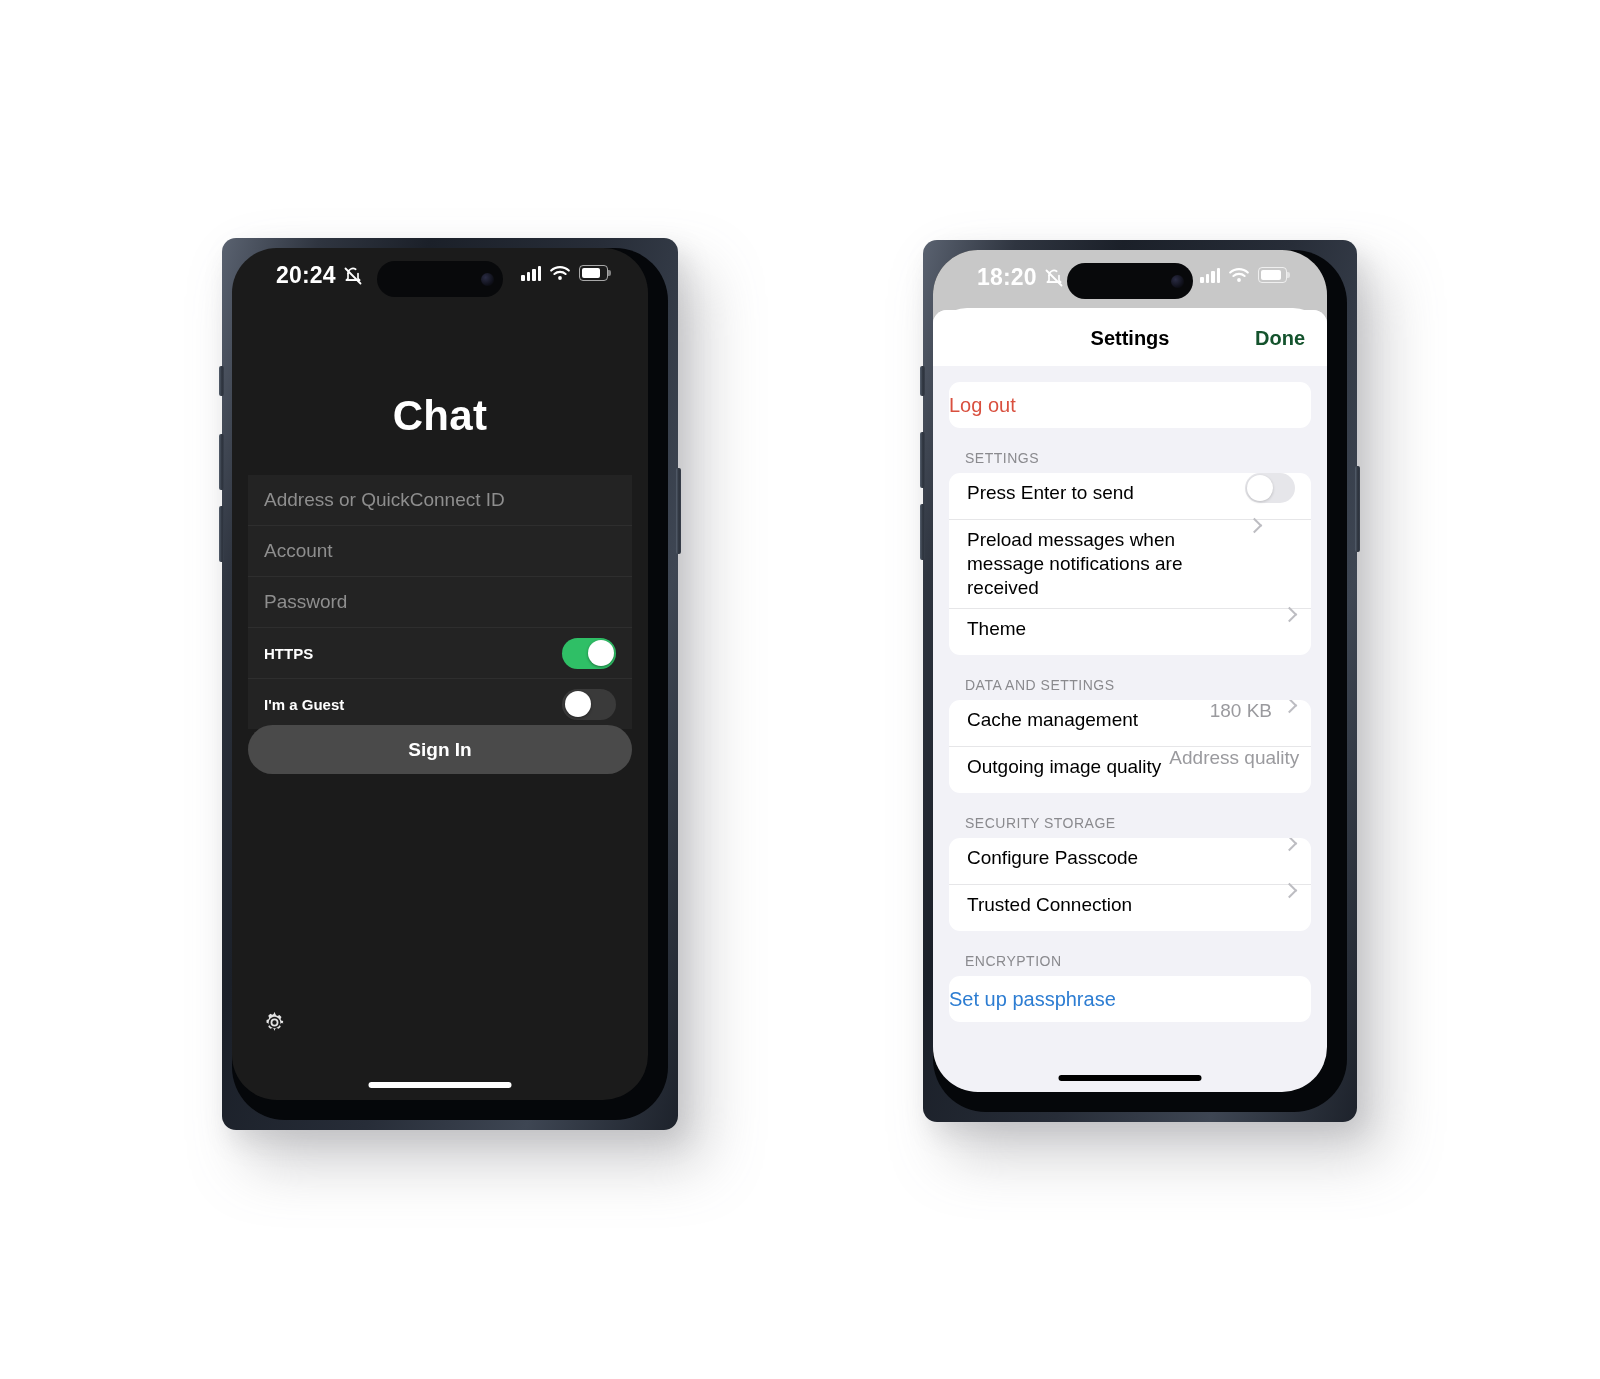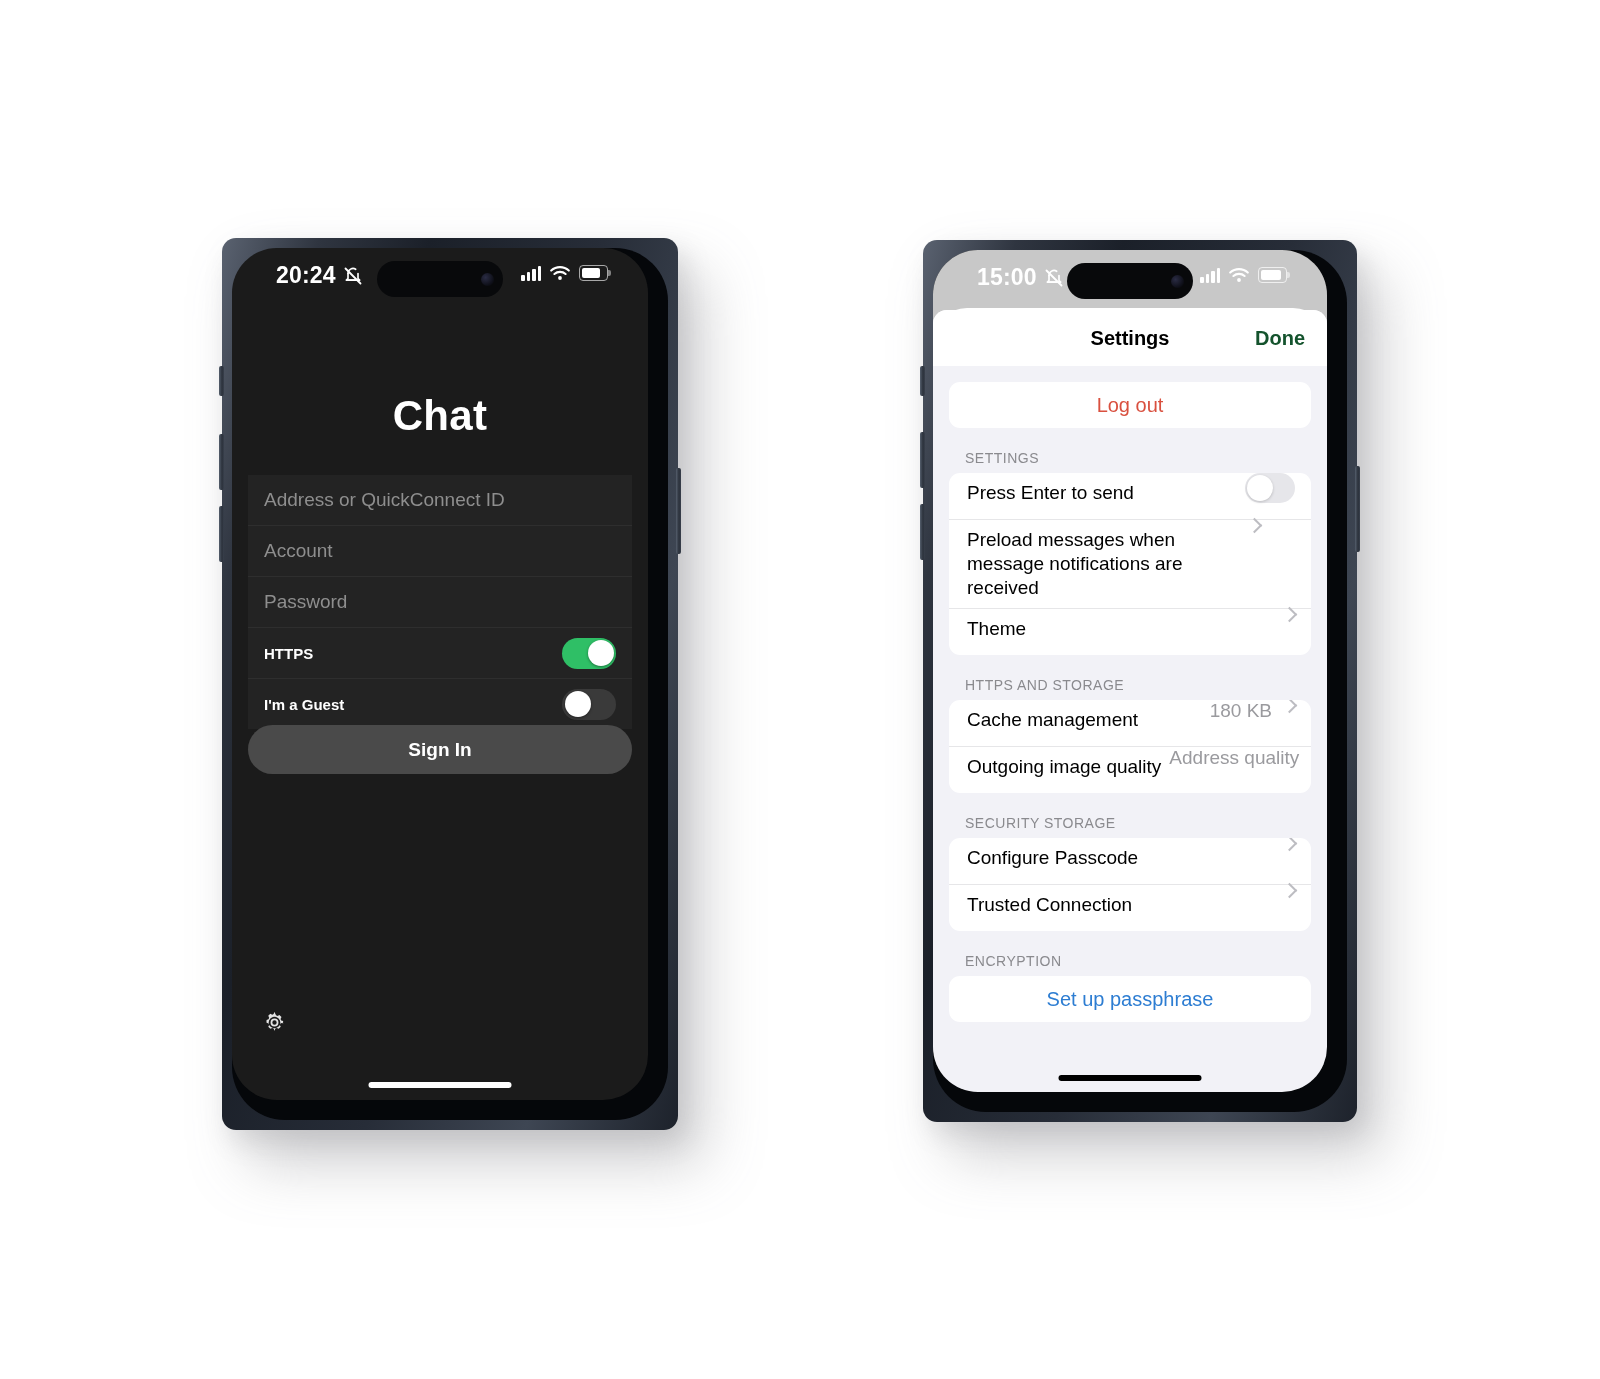--- a/index.html
+++ b/index.html
@@ -161,21 +161,21 @@
     font-family:inherit;cursor:pointer;padding:0;
   }
   .sheet-body{position:absolute;left:0;right:0;top:56px;bottom:0;overflow:hidden;}
 
   .card{
     margin:0 16px;background:#ffffff;border-radius:11px;overflow:hidden;
   }
   .card.logout{margin-top:16px;}
   .center-action{
     width:100%;height:46px;background:none;border:0;font-family:inherit;
-    font-size:20px;cursor:pointer;display:block;text-align:center;padding:0;
+    font-size:20px;cursor:pointer;display:block;text-align:left;padding:0;
   }
   .center-action.danger{color:#d9503f;}
   .center-action.link{color:#2d7dd2;}
 
   .sec-header{
     font-size:14px;color:#8a8a8e;letter-spacing:.5px;
     padding:22px 0 7px 32px;
   }
   .row{
     display:flex;min-height:46px;
@@ -298,21 +298,21 @@
       <div class="behind-card">
         <div class="rounded"></div>
       </div>
 
       <div class="island">
         <span class="lens"></span>
       </div>
 
       <div class="statusbar">
         <div class="sb-left">
-          <span class="sb-time">15:00</span>
+          <span class="sb-time">18:20</span>
           <svg width="20" height="20" viewBox="0 0 24 24">
             <path d="M6 9a6 6 0 0 1 9.2-5.1M18 9v6l2 2H7" fill="none" stroke="#fff" stroke-width="2" stroke-linecap="round" stroke-linejoin="round"></path>
             <path d="M6 9v6l-2 2h11" fill="none" stroke="#fff" stroke-width="2" stroke-linecap="round" stroke-linejoin="round"></path>
             <line x1="3" y1="3" x2="21" y2="21" stroke="#fff" stroke-width="2.2" stroke-linecap="round"></line>
           </svg>
         </div>
         <div class="sb-right">
           <span class="bars">
               <i></i>
               <i></i>
@@ -355,21 +355,21 @@
             <div class="row">
               <span class="row-label" style="max-width:278px">Preload messages when message notifications are received</span>
               <span class="chev"></span>
             </div>
             <div class="row">
               <span class="row-label">Theme</span>
               <span class="chev"></span>
             </div>
           </div>
 
-          <div class="sec-header">HTTPS AND STORAGE</div>
+          <div class="sec-header">DATA AND SETTINGS</div>
           <div class="card">
             <div class="row">
               <span class="row-label">Cache management</span>
               <span class="row-value">180 KB</span>
               <span class="chev"></span>
             </div>
             <div class="row">
               <span class="row-label" style="flex:none">Outgoing image quality</span>
               <span class="row-value" style="flex:1;text-align:left;padding-left:8px;">Address quality</span>
 

